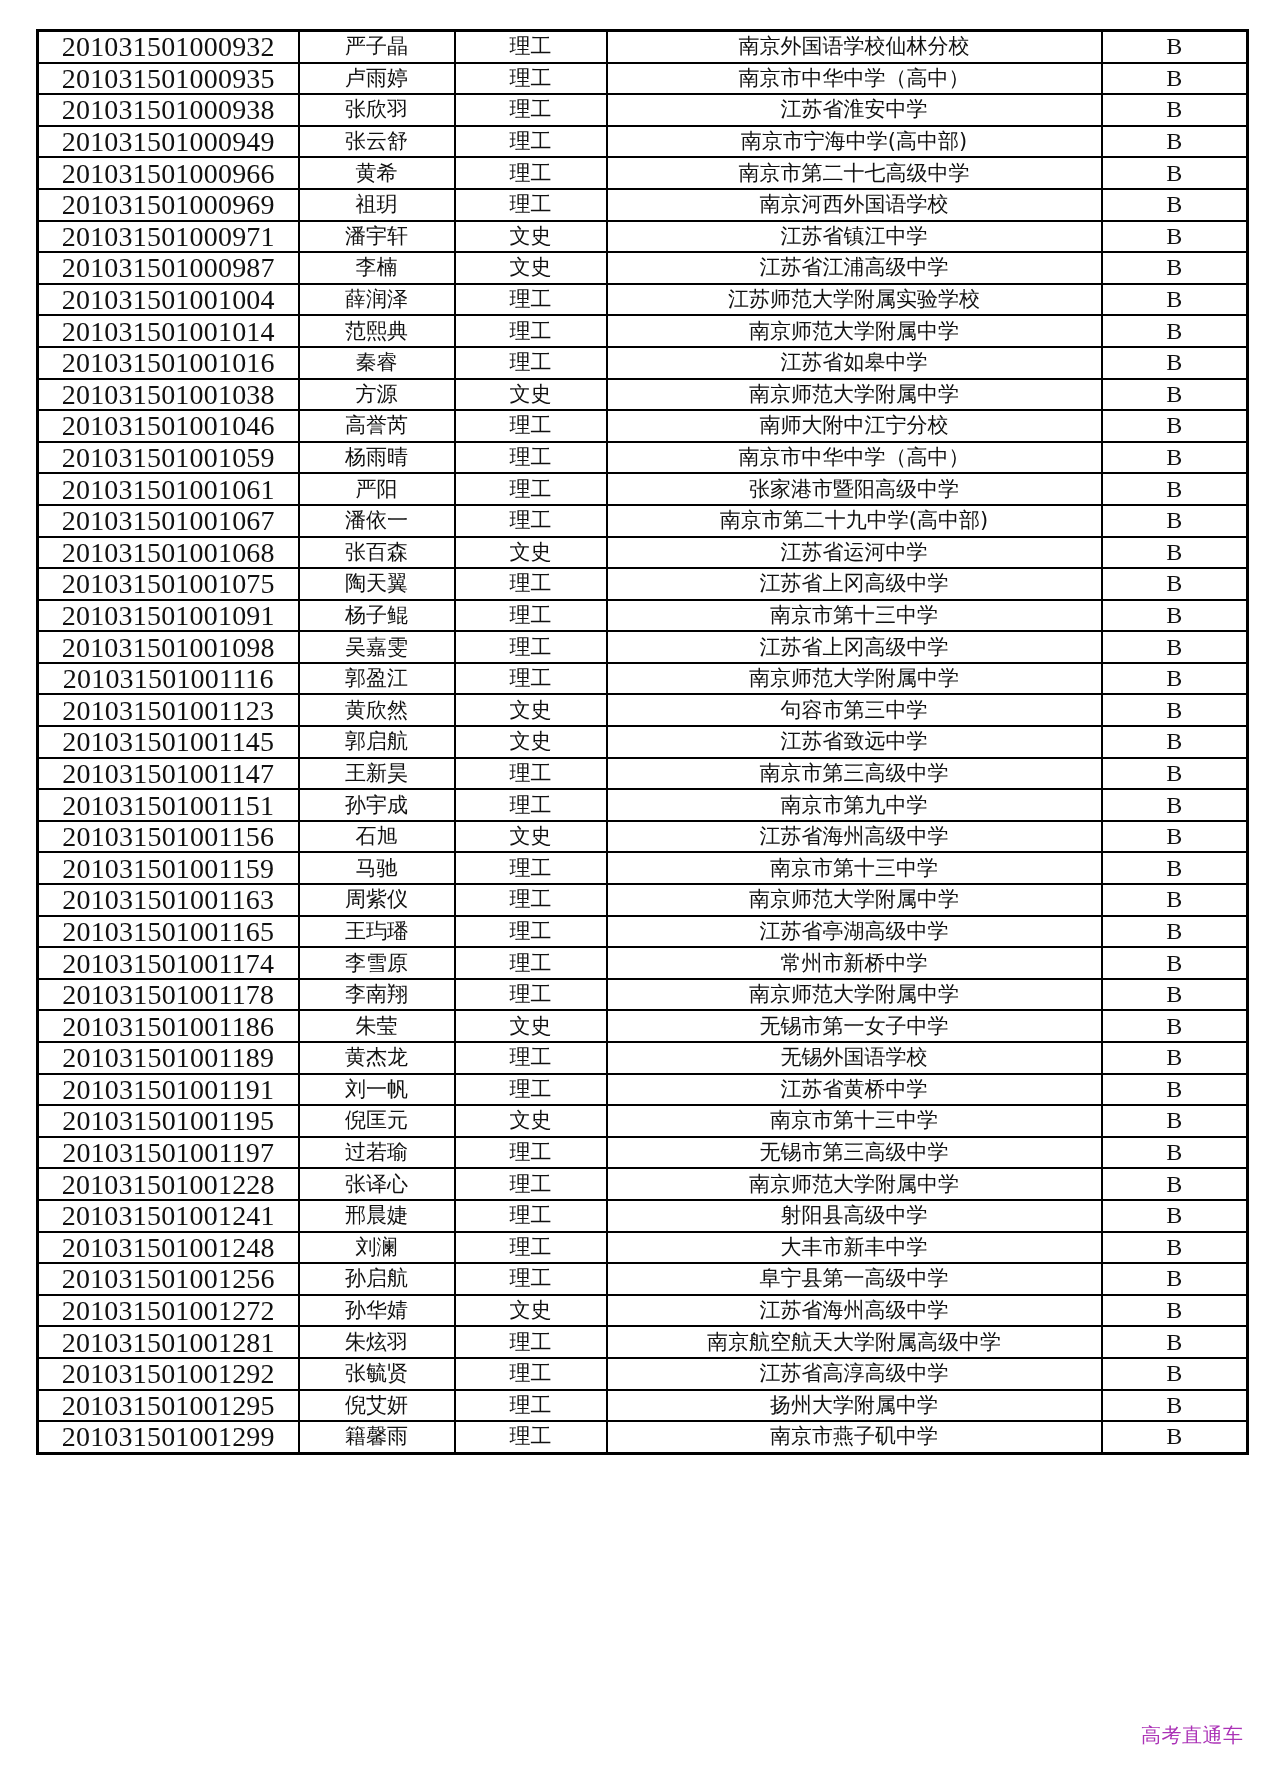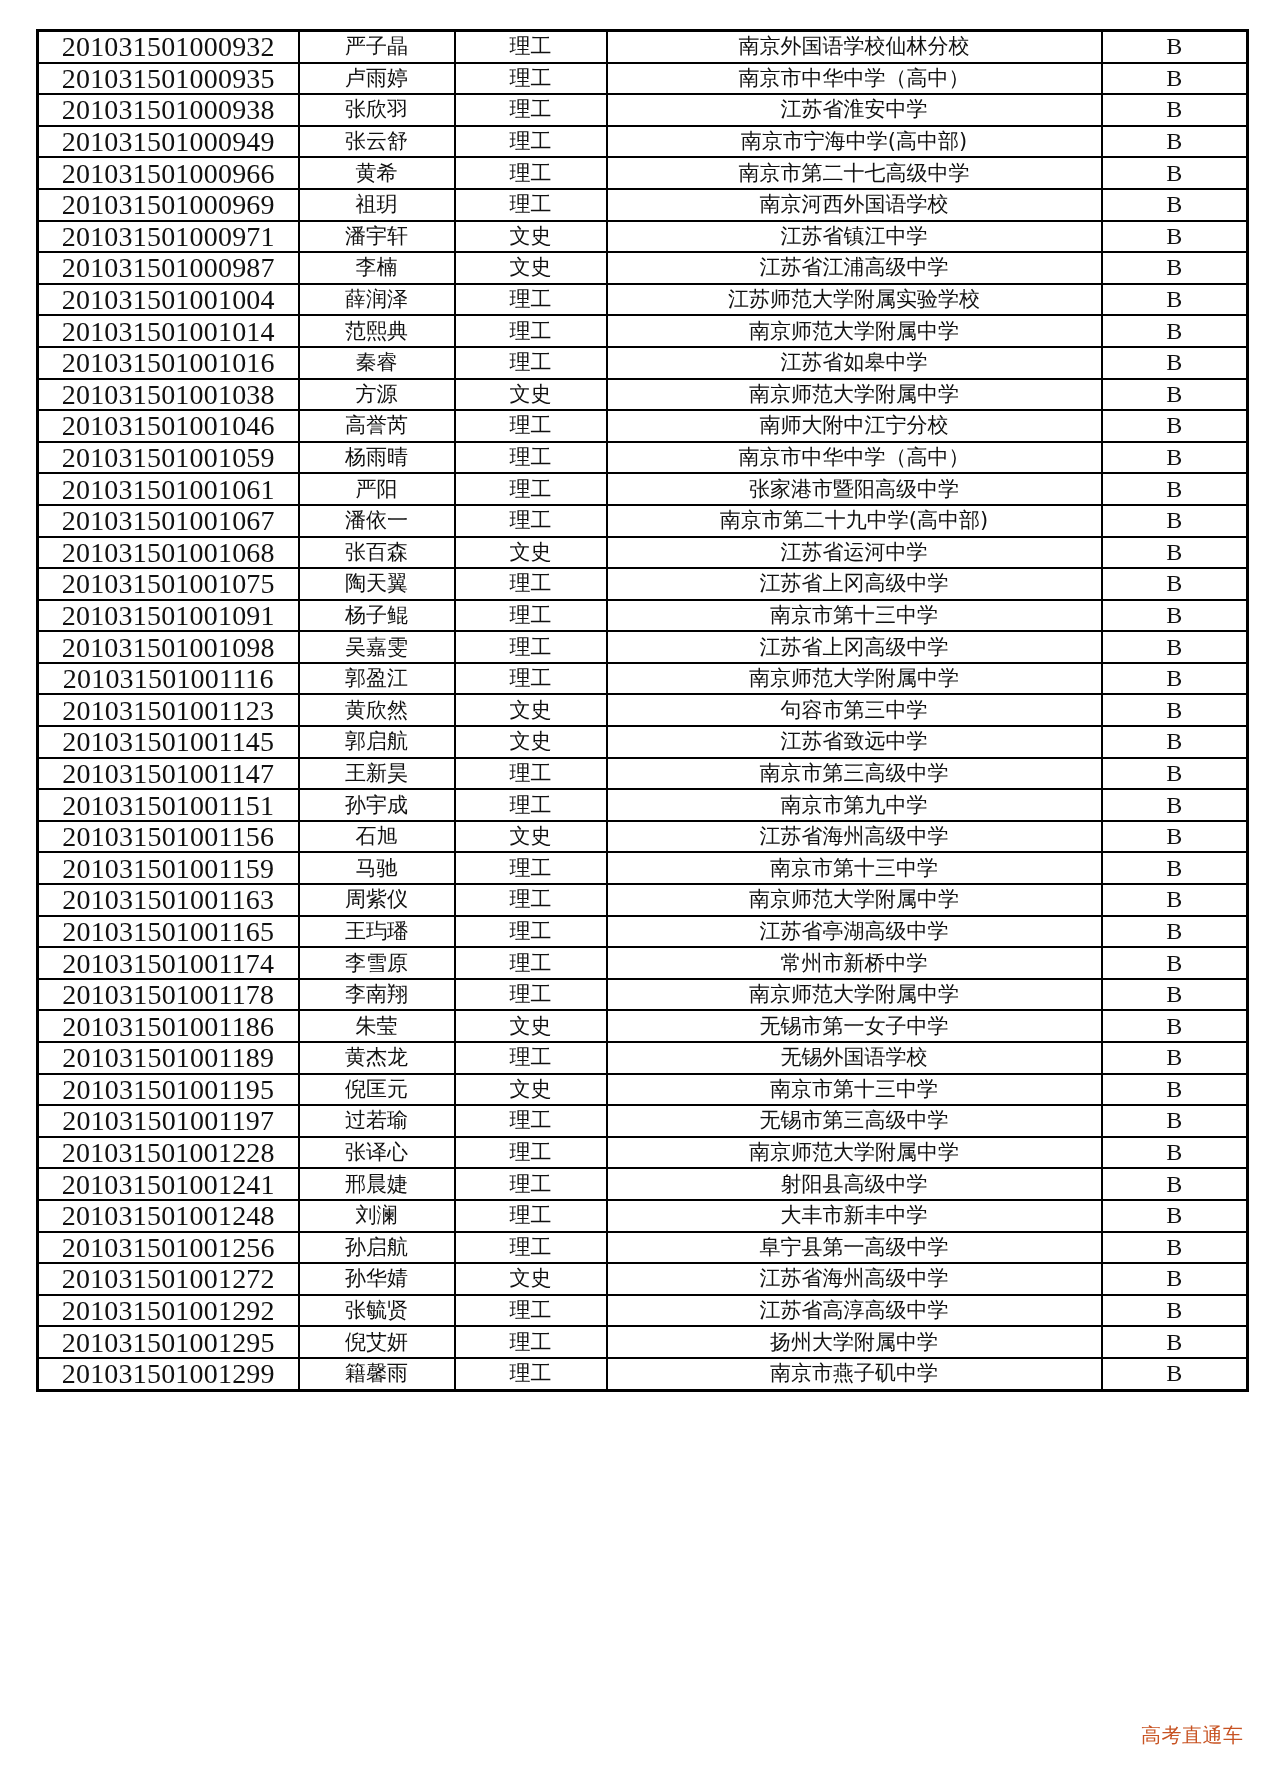--- a/index.html
+++ b/index.html
@@ -50,21 +50,21 @@
     }
     #roster td.grade {
       font-size: 24px;
     }
     .watermark {
       position: absolute;
       left: 1141px;
       top: 1722px;
       font-family: "DejaVu Sans", "Liberation Sans", sans-serif;
       font-size: 20px;
-      color: #c2410c;
+      color: #a21caf;
       opacity: 0.9;
       white-space: nowrap;
       letter-spacing: 0.5px;
     }
   </style>
 </head>
 <body>
 
 <table id="roster">
   <colgroup>
@@ -300,20 +300,27 @@
         <td class="grade">B</td>
       </tr>
       <tr>
         <td class="id">201031501001189</td>
         <td class="name">黄杰龙</td>
         <td class="track">理工</td>
         <td class="school">无锡外国语学校</td>
         <td class="grade">B</td>
       </tr>
       <tr>
+        <td class="id">201031501001191</td>
+        <td class="name">刘一帆</td>
+        <td class="track">理工</td>
+        <td class="school">江苏省黄桥中学</td>
+        <td class="grade">B</td>
+      </tr>
+      <tr>
         <td class="id">201031501001195</td>
         <td class="name">倪匡元</td>
         <td class="track">文史</td>
         <td class="school">南京市第十三中学</td>
         <td class="grade">B</td>
       </tr>
       <tr>
         <td class="id">201031501001197</td>
         <td class="name">过若瑜</td>
         <td class="track">理工</td>
@@ -346,20 +353,27 @@
         <td class="name">孙启航</td>
         <td class="track">理工</td>
         <td class="school">阜宁县第一高级中学</td>
         <td class="grade">B</td>
       </tr>
       <tr>
         <td class="id">201031501001272</td>
         <td class="name">孙华婧</td>
         <td class="track">文史</td>
         <td class="school">江苏省海州高级中学</td>
+        <td class="grade">B</td>
+      </tr>
+      <tr>
+        <td class="id">201031501001281</td>
+        <td class="name">朱炫羽</td>
+        <td class="track">理工</td>
+        <td class="school">南京航空航天大学附属高级中学</td>
         <td class="grade">B</td>
       </tr>
       <tr>
         <td class="id">201031501001292</td>
         <td class="name">张毓贤</td>
         <td class="track">理工</td>
         <td class="school">江苏省高淳高级中学</td>
         <td class="grade">B</td>
       </tr>
       <tr>

